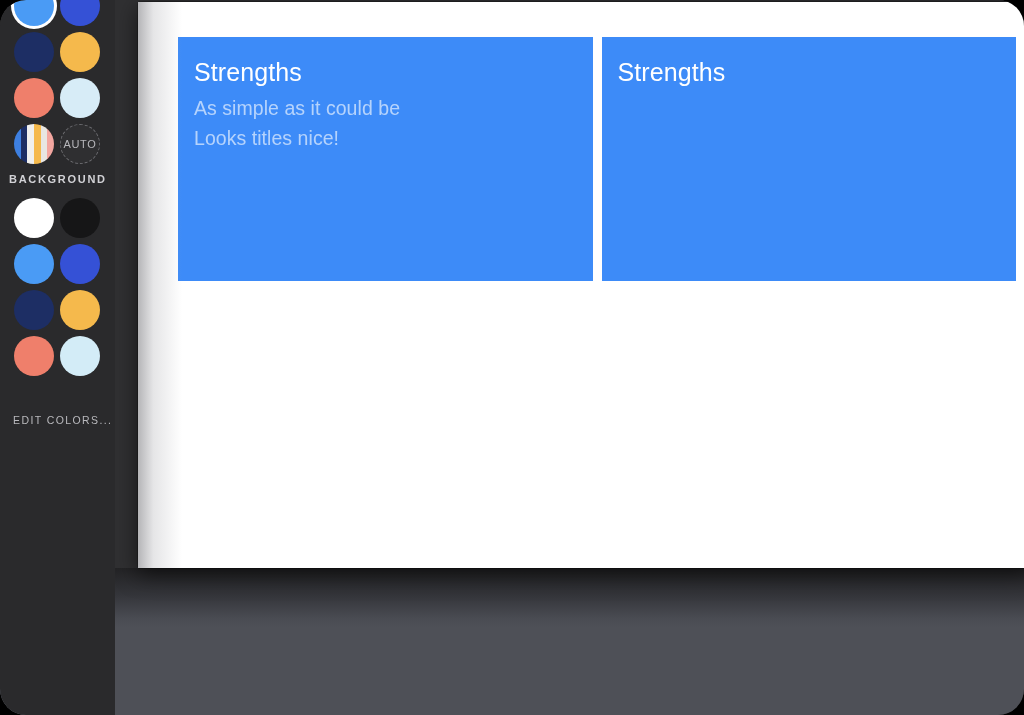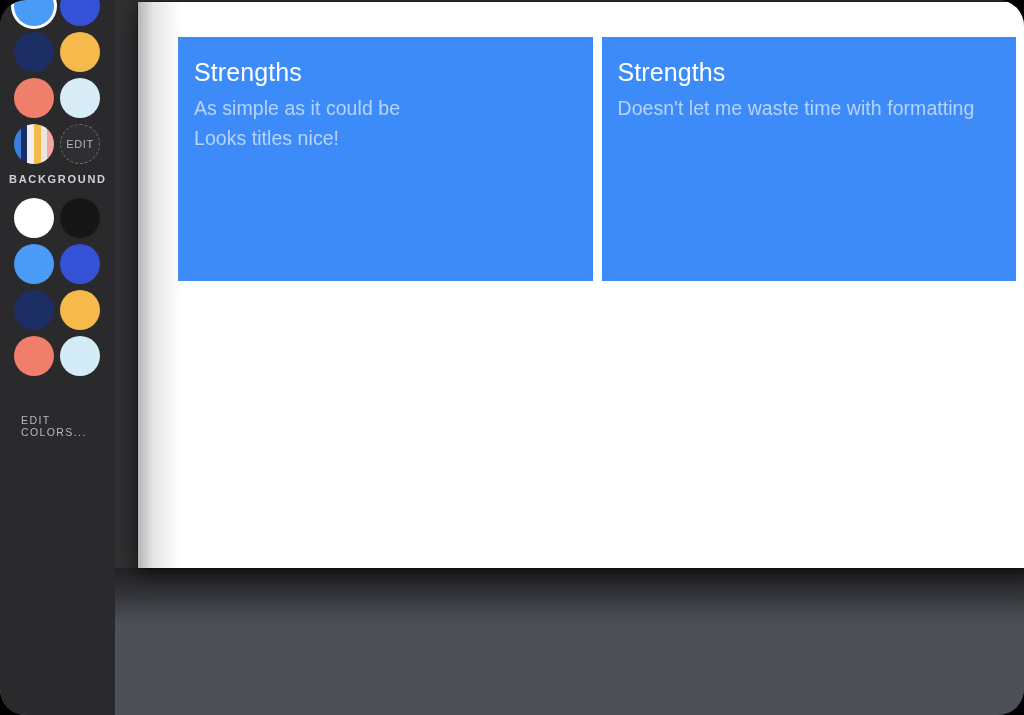--- a/index.html
+++ b/index.html
@@ -193,21 +193,21 @@
     font-size: 11px;
     font-weight: 700;
     letter-spacing: 1.7px;
     text-transform: uppercase;
     text-align: right;
   }
   .panel-label.background { top: 173px; }
 
   .edit-colors {
     position: absolute;
-    left: 21px;
+    left: 13px;
     top: 414px;
     color: #b9b9bd;
     font-size: 10.5px;
     font-weight: 400;
     letter-spacing: 1.4px;
     text-transform: uppercase;
     cursor: pointer;
   }
 
   
@@ -236,21 +236,20 @@
         <div class="swot-grid">
 
           <div class="quad">
             <div class="quad-title">Strengths</div>
             <div class="quad-line">As simple as it could be</div>
             <div class="quad-line">Looks titles nice!</div>
           </div>
 
           <div class="quad">
             <div class="quad-title">Strengths</div>
-            <div class="quad-line">Doesn't let me waste time with formatting</div>
           </div>
 
 
 
         </div>
 
         <div class="slide-left-fade"></div>
       </div>
     </div>
 
@@ -266,21 +265,21 @@
             <div class="swatch" style="background: rgb(215, 236, 247);"></div>
             <div class="swatch stripes">
               <i style="background: rgb(61, 127, 224);"></i>
               <i style="background: rgb(29, 46, 100);"></i>
               <i style="background: rgb(240, 240, 238);"></i>
               <i style="background: rgb(245, 185, 76);"></i>
               <i style="background: rgb(232, 230, 226);"></i>
               <i style="background: rgb(243, 166, 160);"></i>
             </div>
             <div class="swatch auto">
-              <span>EDIT</span>
+              <span>AUTO</span>
             </div>
           </div>
 
         <div class="panel-label background">BACKGROUND</div>
 
         <div class="swatch-grid bgcols" id="bg-swatches">
             <div class="swatch" style="background: rgb(255, 255, 255);"></div>
             <div class="swatch" style="background: rgb(22, 22, 23);"></div>
             <div class="swatch" style="background: rgb(74, 155, 245);"></div>
             <div class="swatch" style="background: rgb(53, 81, 214);"></div>

